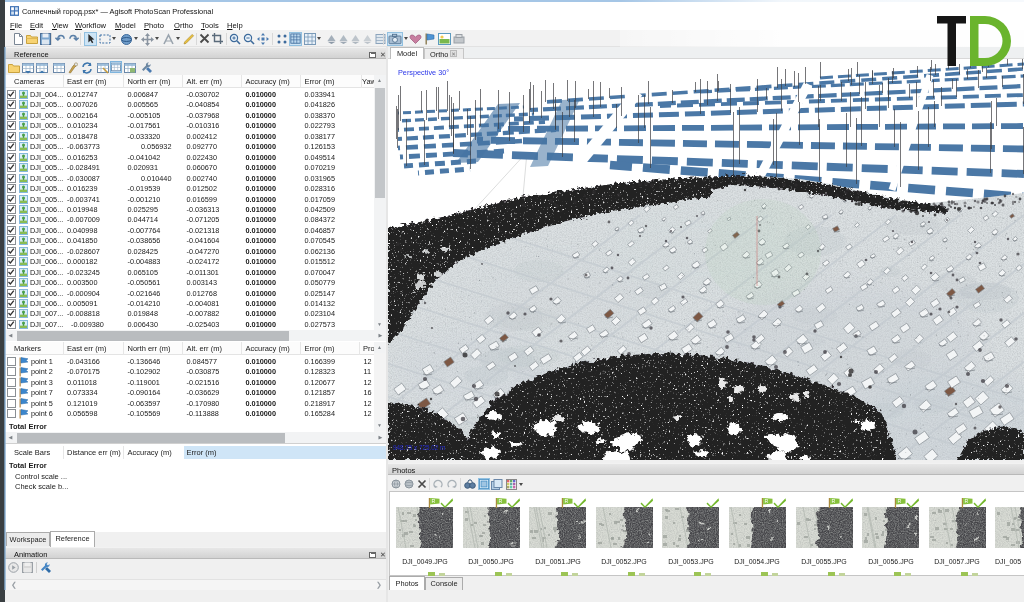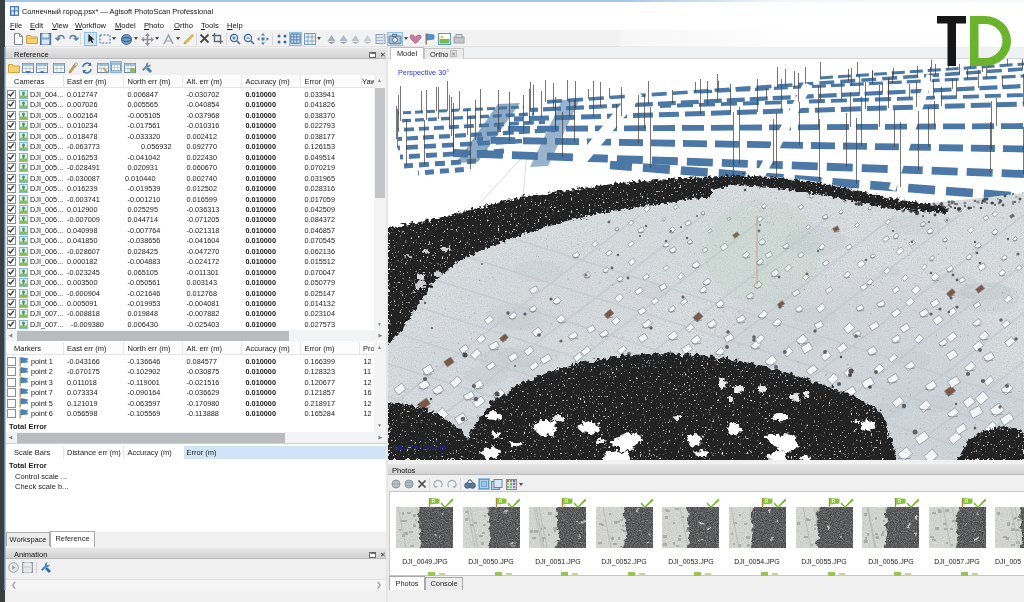--- a/index.html
+++ b/index.html
@@ -400,21 +400,21 @@
         <polyline points="1.5,4 3.4,6 6.8,1.6" fill="none" stroke="#333" stroke-width="1.3"></polyline>
       </svg>
       <svg style="position:absolute;left:13.5px;top:1px" width="9" height="9">
         <rect x="0.5" y="0.5" width="8" height="8" fill="#d9edf8" stroke="#85b8dd" stroke-width="1"></rect>
         <rect x="1" y="5.6" width="7" height="2.4" fill="#8abd53"></rect>
         <rect x="3.8" y="2.4" width="1.4" height="3.4" fill="#3f9140"></rect>
         <circle cx="4.5" cy="3" r="1.5" fill="#4ba04a"></circle>
       </svg>
       <span class="c" style="left:25px">DJI_005...</span>
       <span class="c" style="left:62px">-0.030087</span>
-      <span class="c" style="left:120px">0.010440</span>
+      <span class="c" style="left:136px">0.010440</span>
       <span class="c" style="left:181.5px">0.002740</span>
       <span class="c b" style="left:240.5px">0.010000</span>
       <span class="c" style="left:299.5px">0.031965</span>
     </div>
     <div class="row" style="top:108.0px">
       <svg style="position:absolute;left:2px;top:1px" width="9" height="9">
         <rect x="0.5" y="0.5" width="8" height="8" fill="#fff" stroke="#8a8f94" stroke-width="1"></rect>
         <polyline points="1.5,4 3.4,6 6.8,1.6" fill="none" stroke="#333" stroke-width="1.3"></polyline>
       </svg>
       <svg style="position:absolute;left:13.5px;top:1px" width="9" height="9">
@@ -453,21 +453,21 @@
         <rect x="0.5" y="0.5" width="8" height="8" fill="#fff" stroke="#8a8f94" stroke-width="1"></rect>
         <polyline points="1.5,4 3.4,6 6.8,1.6" fill="none" stroke="#333" stroke-width="1.3"></polyline>
       </svg>
       <svg style="position:absolute;left:13.5px;top:1px" width="9" height="9">
         <rect x="0.5" y="0.5" width="8" height="8" fill="#d9edf8" stroke="#85b8dd" stroke-width="1"></rect>
         <rect x="1" y="5.6" width="7" height="2.4" fill="#8abd53"></rect>
         <rect x="3.8" y="2.4" width="1.4" height="3.4" fill="#3f9140"></rect>
         <circle cx="4.5" cy="3" r="1.5" fill="#4ba04a"></circle>
       </svg>
       <span class="c" style="left:25px">DJI_006...</span>
-      <span class="c" style="left:62px">0.012900</span>
+      <span class="c" style="left:62px">0.019948</span>
       <span class="c" style="left:122.5px">0.025295</span>
       <span class="c" style="left:181.5px">-0.036313</span>
       <span class="c b" style="left:240.5px">0.010000</span>
       <span class="c" style="left:299.5px">0.042509</span>
     </div>
     <div class="row" style="top:139.4px">
       <svg style="position:absolute;left:2px;top:1px" width="9" height="9">
         <rect x="0.5" y="0.5" width="8" height="8" fill="#fff" stroke="#8a8f94" stroke-width="1"></rect>
         <polyline points="1.5,4 3.4,6 6.8,1.6" fill="none" stroke="#333" stroke-width="1.3"></polyline>
       </svg>
@@ -616,21 +616,21 @@
         <polyline points="1.5,4 3.4,6 6.8,1.6" fill="none" stroke="#333" stroke-width="1.3"></polyline>
       </svg>
       <svg style="position:absolute;left:13.5px;top:1px" width="9" height="9">
         <rect x="0.5" y="0.5" width="8" height="8" fill="#d9edf8" stroke="#85b8dd" stroke-width="1"></rect>
         <rect x="1" y="5.6" width="7" height="2.4" fill="#8abd53"></rect>
         <rect x="3.8" y="2.4" width="1.4" height="3.4" fill="#3f9140"></rect>
         <circle cx="4.5" cy="3" r="1.5" fill="#4ba04a"></circle>
       </svg>
       <span class="c" style="left:25px">DJI_006...</span>
       <span class="c" style="left:62px">0.005091</span>
-      <span class="c" style="left:122.5px">-0.019953</span>
+      <span class="c" style="left:122.5px">-0.014210</span>
       <span class="c" style="left:181.5px">-0.004081</span>
       <span class="c b" style="left:240.5px">0.010000</span>
       <span class="c" style="left:299.5px">0.014132</span>
     </div>
     <div class="row" style="top:233.4px">
       <svg style="position:absolute;left:2px;top:1px" width="9" height="9">
         <rect x="0.5" y="0.5" width="8" height="8" fill="#fff" stroke="#8a8f94" stroke-width="1"></rect>
         <polyline points="1.5,4 3.4,6 6.8,1.6" fill="none" stroke="#333" stroke-width="1.3"></polyline>
       </svg>
       <svg style="position:absolute;left:13.5px;top:1px" width="9" height="9">

